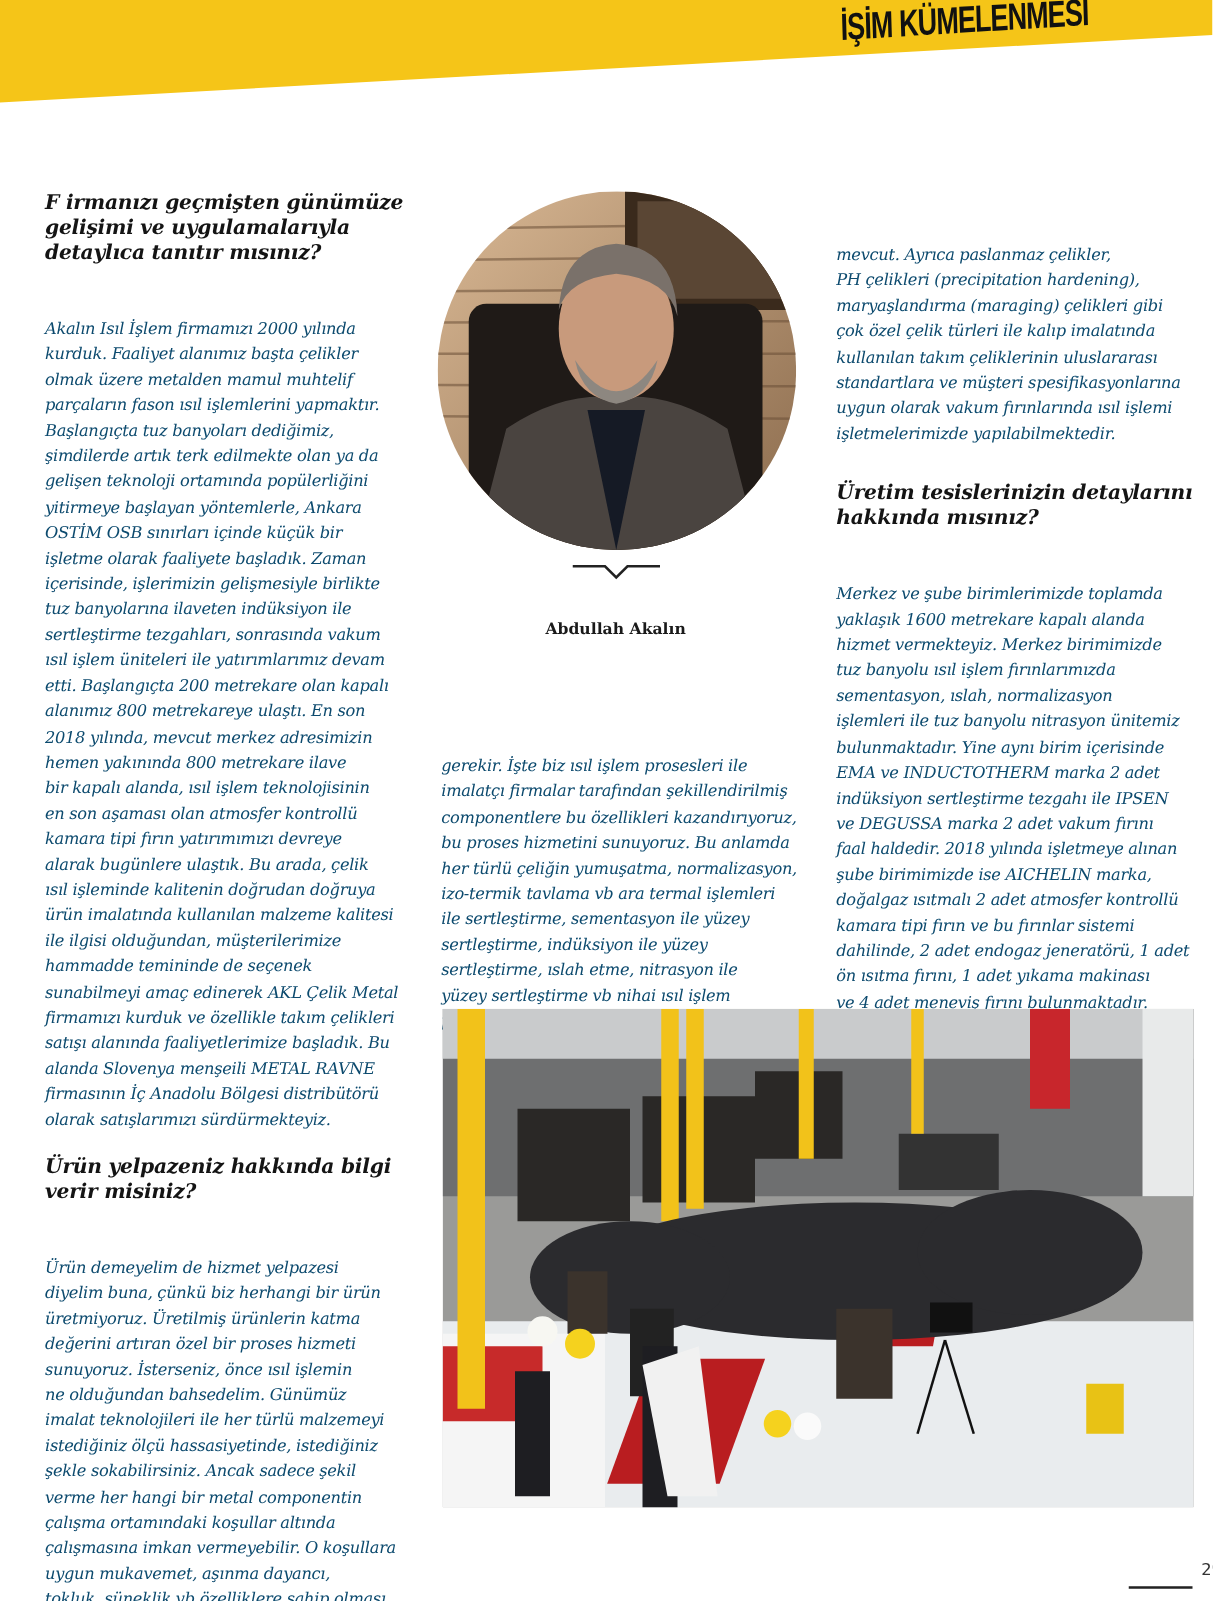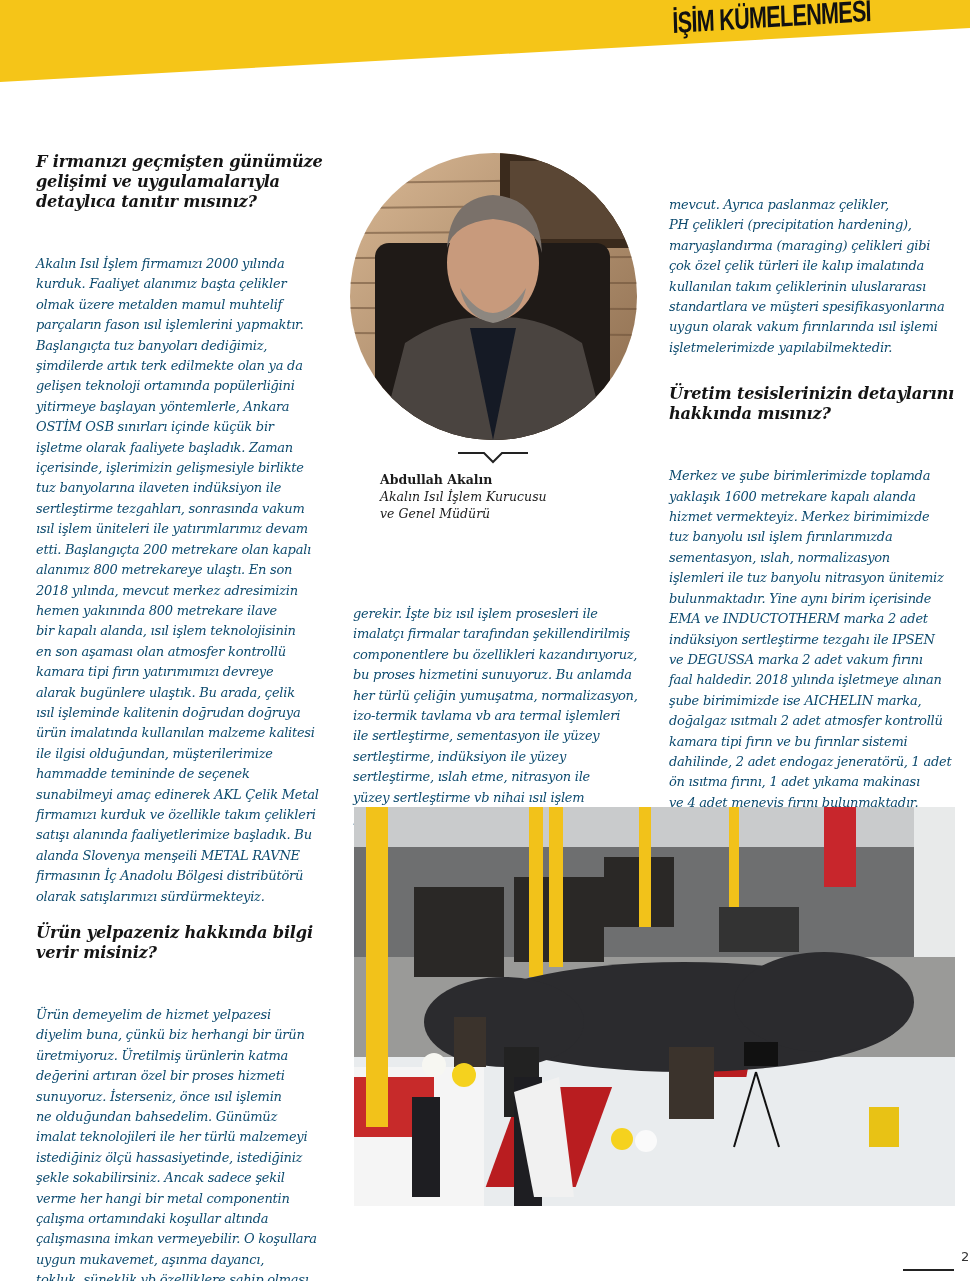--- a/index.html
+++ b/index.html
@@ -29,21 +29,21 @@
     font-family: "DejaVu Serif", serif; font-size: 13px; line-height: 20.4px;
     color: #0c4a6e; letter-spacing: -0.25px; white-space: pre-line; margin-top: 42px;
   }
   .gap { height: 16px; }
 
   .portrait {
     position: absolute; left: 350px; top: 153px; width: 287px; height: 287px;
     border-radius: 50%; overflow: hidden;
   }
   .caption-mark { position: absolute; left: 458px; top: 451px; width: 70px; height: 14px; }
-  .caption { position: absolute; left: 380px; top: 471px; width: 225px; }
+  .caption { position: absolute; left: 380px; top: 494px; width: 225px; text-align: center; }
   .caption .name { font-family: "DejaVu Serif", serif; font-weight: 700; font-size: 12.5px; color: #1a1a1a; line-height: 17px; }
   .caption .role { font-family: "DejaVu Serif", serif; font-style: italic; font-size: 12.5px; color: #1a1a1a; line-height: 17px; white-space: pre-line; }
 
   .photo { position: absolute; left: 354px; top: 807px; width: 601px; height: 399px; overflow: hidden; }
 
   .page-num { position: absolute; left: 937px; top: 1249px; font-family: "DejaVu Sans", sans-serif; font-size: 13px; color: #333; margin-left: 24px; }
   .page-rule { position: absolute; left: 903px; top: 1269px; width: 51px; height: 2px; background: #222; }
 </style>
 </head>
 <body>
@@ -133,22 +133,20 @@
     <ellipse cx="143" cy="110" rx="46" ry="58" fill="#c89a7c"></ellipse>
     <path d="M97 95 Q100 45 143 42 Q190 45 192 100 Q185 70 143 66 Q104 70 97 95 Z" fill="#7a716a"></path>
     <path d="M110 135 Q143 185 176 135 Q170 165 143 170 Q116 165 110 135 Z" fill="#8d8780"></path>
   </svg>
 </div>
 <svg class="caption-mark" viewBox="0 0 70 14">
   <polyline points="0,2 26,2 35,11 44,2 70,2" fill="none" stroke="#222" stroke-width="2"></polyline>
 </svg>
 <div class="caption">
   <div class="name">Abdullah Akalın</div>
-  <div class="role">Akalın Isıl İşlem Kurucusu
-ve Genel Müdürü</div>
 </div>
 
 <div class="col col-mid">
   <p class="body">gerekir. İşte biz ısıl işlem prosesleri ile
 imalatçı firmalar tarafından şekillendirilmiş
 componentlere bu özellikleri kazandırıyoruz,
 bu proses hizmetini sunuyoruz. Bu anlamda
 her türlü çeliğin yumuşatma, normalizasyon,
 izo-termik tavlama vb ara termal işlemleri
 ile sertleştirme, sementasyon ile yüzey

